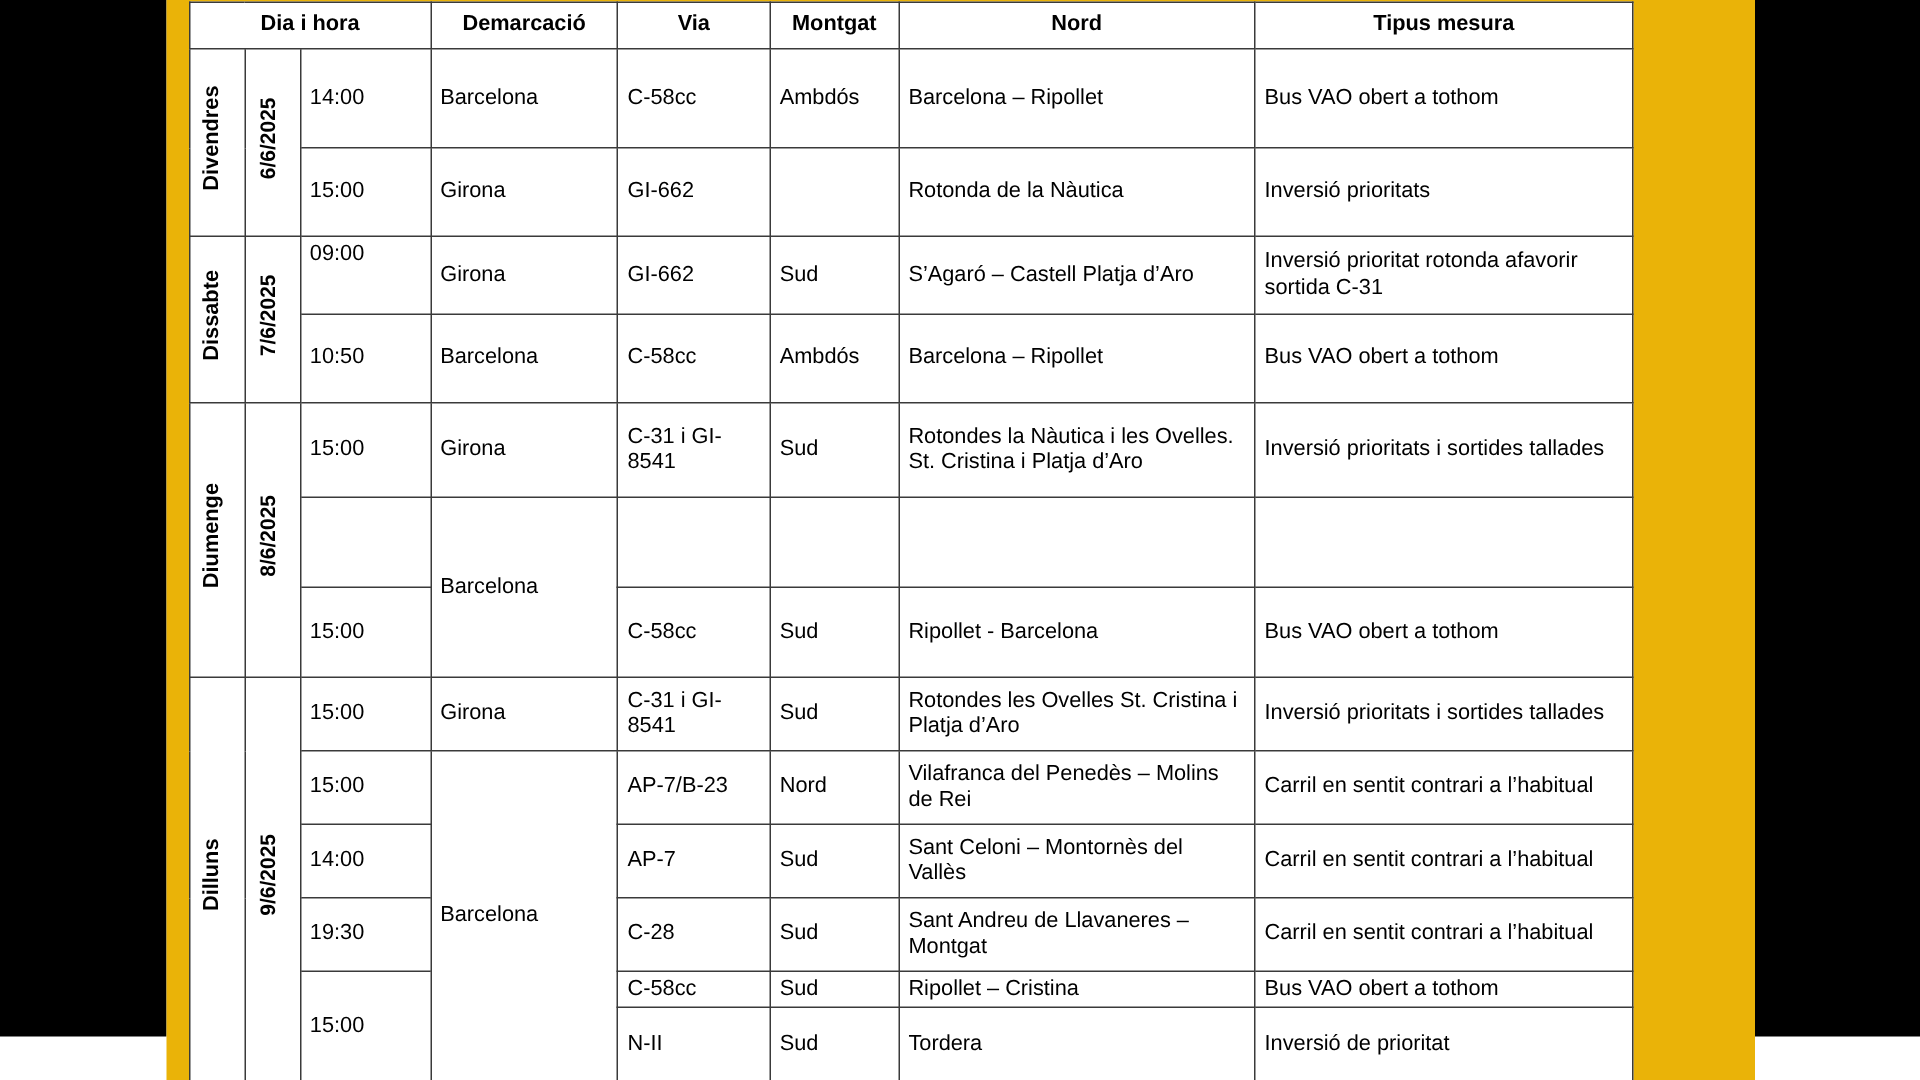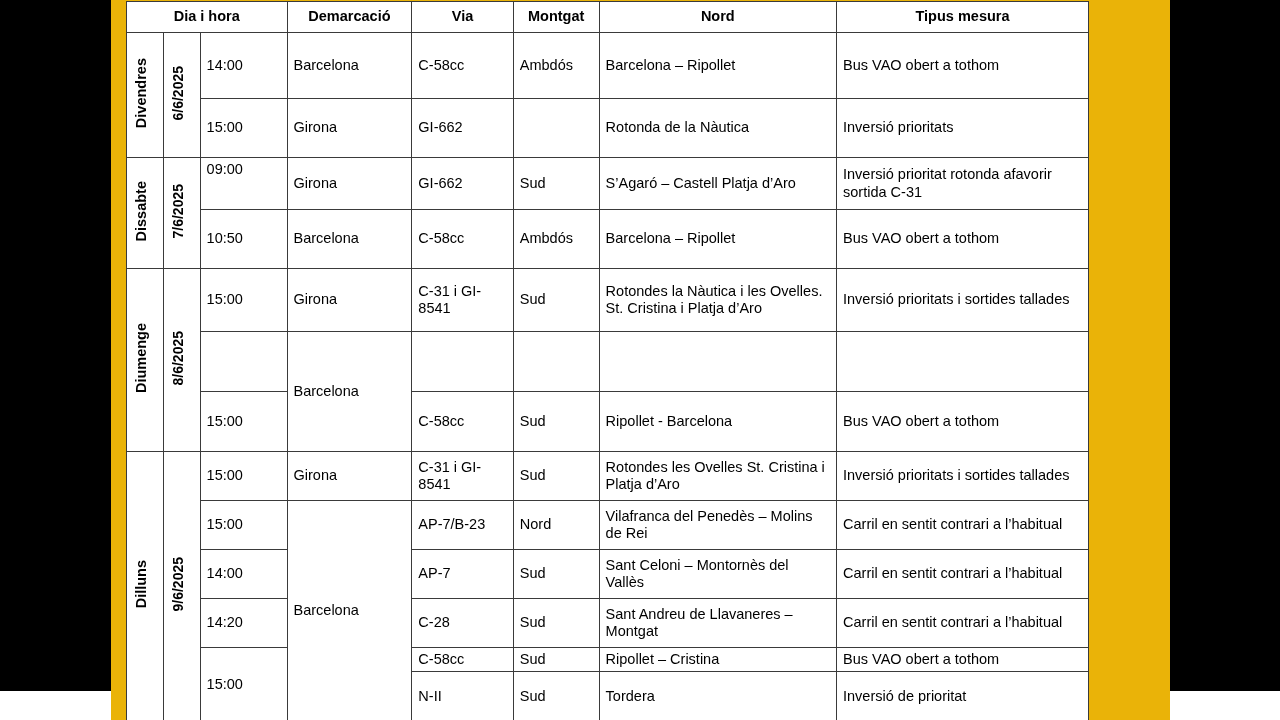--- a/index.html
+++ b/index.html
@@ -221,21 +221,21 @@
         <td>Carril en sentit contrari a l’habitual</td>
       </tr>
       <tr>
         <td class="c-time" style="height:42px">14:00</td>
         <td>AP-7</td>
         <td>Sud</td>
         <td>Sant Celoni – Montornès del Vallès</td>
         <td>Carril en sentit contrari a l’habitual</td>
       </tr>
       <tr>
-        <td class="c-time" style="height:42px">14:20</td>
+        <td class="c-time" style="height:42px">19:30</td>
         <td>C-28</td>
         <td>Sud</td>
         <td>Sant Andreu de Llavaneres – Montgat</td>
         <td>Carril en sentit contrari a l’habitual</td>
       </tr>
       <tr>
         <td class="c-time" rowspan="2" style="height:42px">15:00</td>
         <td>C-58cc</td>
         <td>Sud</td>
         <td>Ripollet – Cristina</td>

